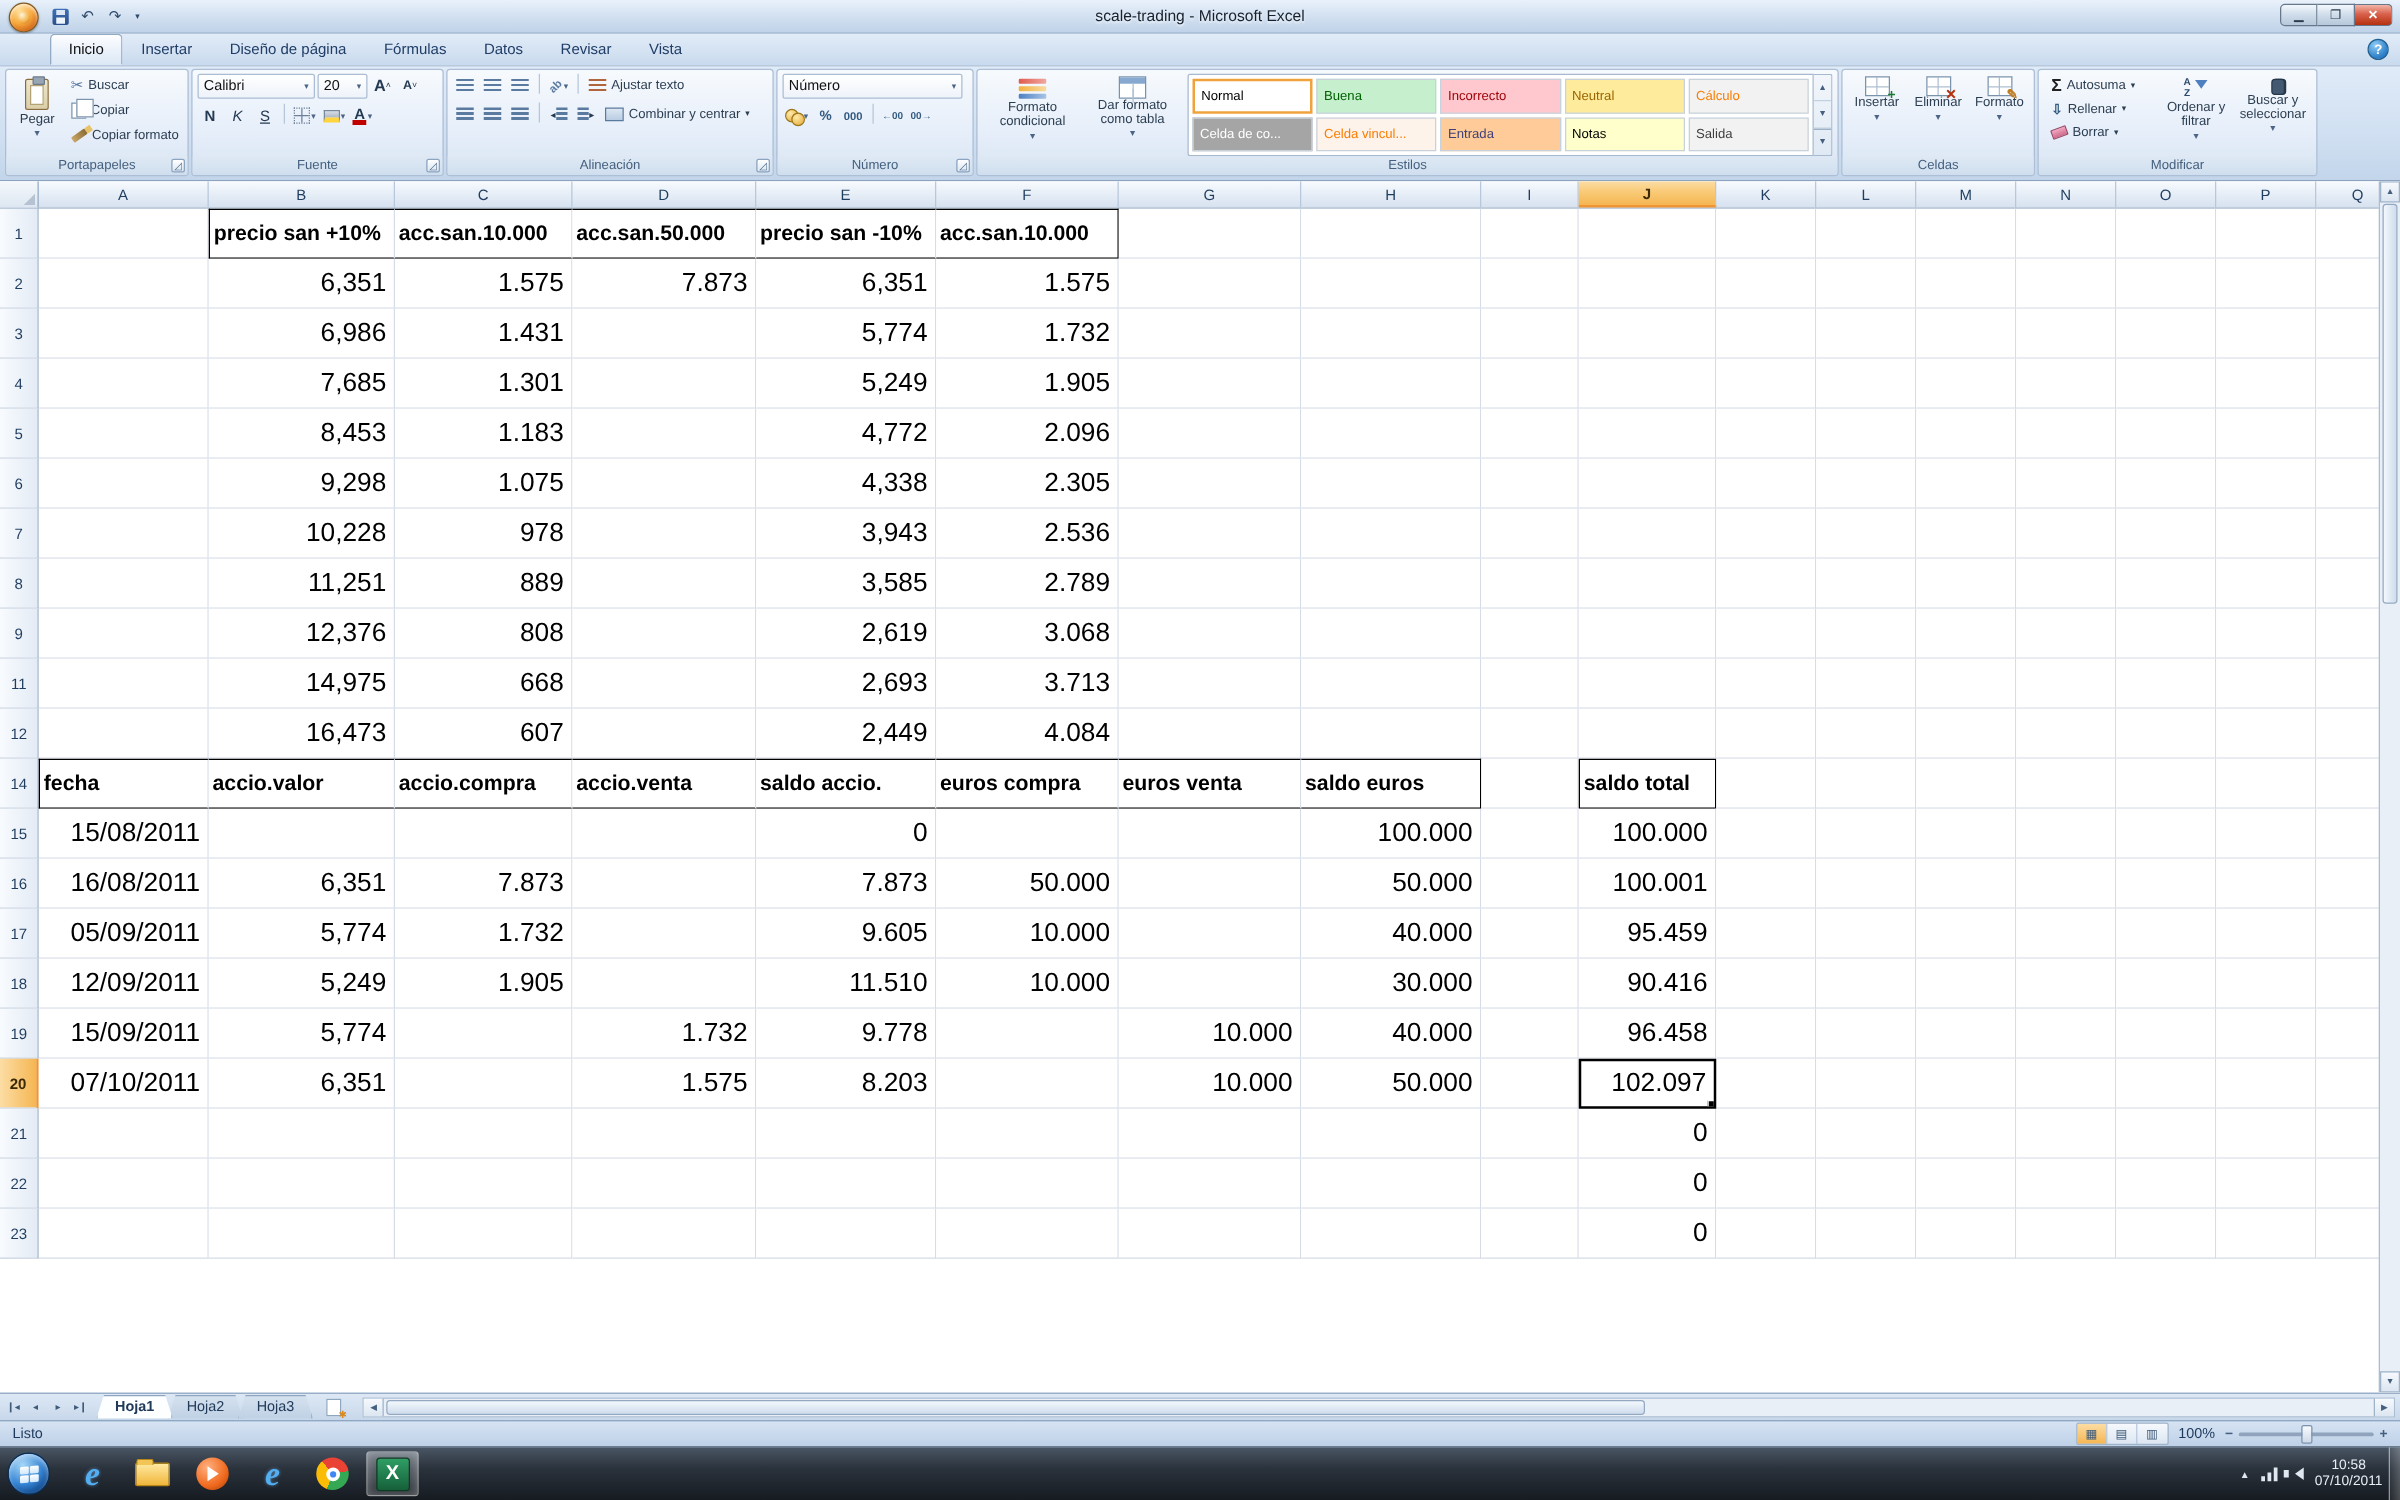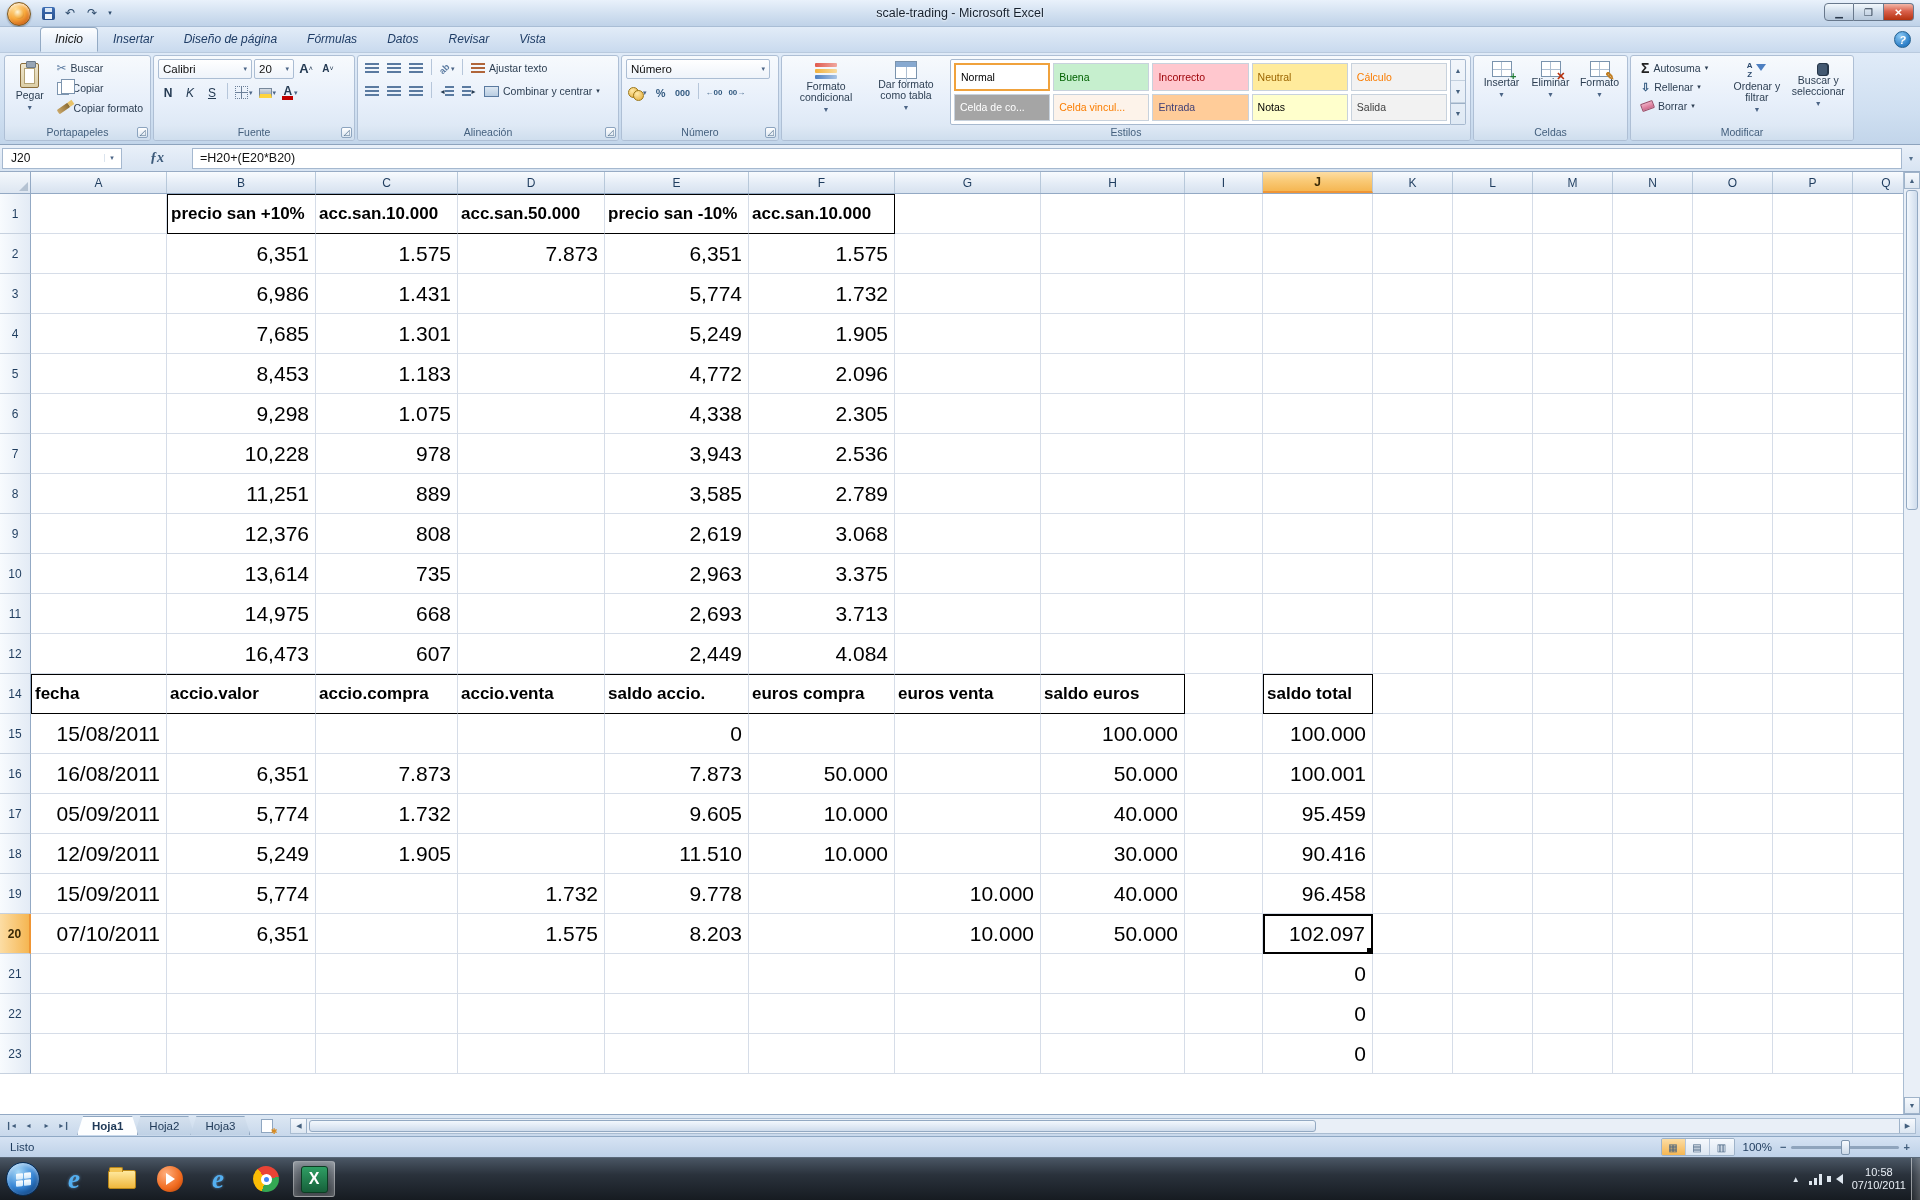--- a/index.html
+++ b/index.html
@@ -17,21 +17,21 @@
   .floppy-icon::before{content:"";position:absolute;top:1px;left:3px;right:3px;height:4px;background:#d9e6f5;}
   .floppy-icon::after{content:"";position:absolute;bottom:1px;left:3px;right:3px;height:5px;background:#eef4fb;}
   .title-text{position:absolute;left:0;right:0;text-align:center;font-size:12.5px;color:#17212e;text-shadow:0 1px 2px rgba(255,255,255,.8);}
   .win-controls{position:absolute;right:6px;top:3px;display:flex;z-index:5;}
   .winbtn{width:30px;height:18px;border:1px solid #68788c;display:flex;align-items:center;justify-content:center;font-size:10px;color:#2b3a4c;background:linear-gradient(#f3f8fd,#cfdcea 50%,#b6c8db);}
   .winbtn.min{border-radius:4px 0 0 4px;}
   .winbtn.max{border-left:none;}
   .winbtn.close{border-radius:0 4px 4px 0;border-left:none;background:linear-gradient(#f2b6a8,#d9614c 45%,#b5310f);color:#fff;font-weight:bold;}
 
   
-  .ribbon-tabs{height:26px;flex:0 0 26px;background:linear-gradient(#e2ecf8,#c9daee);display:flex;align-items:flex-end;padding-left:40px;position:relative;border-bottom:1px solid #b9cade;font-style:italic;}
+  .ribbon-tabs{height:26px;flex:0 0 26px;background:linear-gradient(#e2ecf8,#c9daee);display:flex;align-items:flex-end;padding-left:40px;position:relative;border-bottom:1px solid #b9cade;}
   .rtab{padding:4px 14px 5px;font-size:12px;color:#1f3d66;border-radius:4px 4px 0 0;border:1px solid transparent;white-space:nowrap;}
   .rtab.active{background:linear-gradient(#fdfeff,#eaf1fa 55%,#dde9f6);border-color:#93aac4;border-bottom-color:#dde9f6;color:#111;}
   .ribbon-help{position:absolute;right:9px;top:4px;width:17px;height:17px;border-radius:50%;background:radial-gradient(circle at 35% 28%,#8ecbf5,#2b7ec7 70%);color:#fff;font-weight:bold;font-size:11px;text-align:center;line-height:17px;border:1px solid #23608f;}
 
   
   .ribbon-body{height:92px;flex:0 0 92px;background:linear-gradient(#e0ebf8,#cfdff1 65%,#c2d5ea);display:flex;align-items:stretch;padding:2px 3px 3px;border-bottom:1px solid #8da3bd;}
   .rgroup{position:relative;margin:0 1px;border:1px solid #aebfd5;border-radius:3px;background:linear-gradient(#f7fafd,#e7effa 55%,#d9e5f3);display:flex;flex-direction:column;overflow:hidden;}
   .rg-content{flex:1;display:flex;padding:3px 4px 0;}
   .rg-content.vert{flex-direction:column;}
   .rg-label{height:15px;flex:0 0 15px;font-size:10.5px;color:#44607e;text-align:center;line-height:14px;background:linear-gradient(#dfe9f5,#cfdeee);position:relative;}
@@ -482,33 +482,20 @@
           <span class="binoc-icon"></span>
           <span>Buscar y seleccionar</span>
             <span class="dd">▼</span>
         </div>
       </div>
       <div class="rg-label"><span>Modificar</span></div>
     </div>
 
   </div>
 
-  <div class="formula-bar">
-    <div class="name-box">
-        <span>J20</span>
-        <span class="nb-dd">▾</span>
-      </div>
-    <div class="fx-area">
-      <span class="fx">ƒx</span>
-    </div>
-    <div class="formula-input">
-        <span>=H20+(E20*B20)</span>
-      </div>
-    <div class="fb-expand">▾</div>
-  </div>
 
   <div class="grid-area">
     <div class="col-headers" id="col-headers">
       <div class="corner"></div>
     <div class="col-h" style="width: 136px;">A</div>
         <div class="col-h" style="width: 149px;">B</div>
         <div class="col-h" style="width: 142px;">C</div>
         <div class="col-h" style="width: 147px;">D</div>
         <div class="col-h" style="width: 144px;">E</div>
         <div class="col-h" style="width: 146px;">F</div>
@@ -699,40 +686,20 @@
           <div class="g-cell" style="width: 110px;"></div>
           <div class="g-cell" style="width: 80px;"></div>
           <div class="g-cell" style="width: 80px;"></div>
           <div class="g-cell" style="width: 80px;"></div>
           <div class="g-cell" style="width: 80px;"></div>
           <div class="g-cell" style="width: 80px;"></div>
           <div class="g-cell" style="width: 80px;"></div>
           <div class="g-cell" style="width: 67px;"></div>
         </div>
         <div class="g-row">
-          <div class="row-num">10</div>
-          <div class="g-cell" style="width: 136px;"></div>
-          <div class="g-cell" style="width: 149px;">13,614</div>
-          <div class="g-cell" style="width: 142px;">735</div>
-          <div class="g-cell" style="width: 147px;"></div>
-          <div class="g-cell" style="width: 144px;">2,963</div>
-          <div class="g-cell" style="width: 146px;">3.375</div>
-          <div class="g-cell" style="width: 146px;"></div>
-          <div class="g-cell" style="width: 144px;"></div>
-          <div class="g-cell" style="width: 78px;"></div>
-          <div class="g-cell" style="width: 110px;"></div>
-          <div class="g-cell" style="width: 80px;"></div>
-          <div class="g-cell" style="width: 80px;"></div>
-          <div class="g-cell" style="width: 80px;"></div>
-          <div class="g-cell" style="width: 80px;"></div>
-          <div class="g-cell" style="width: 80px;"></div>
-          <div class="g-cell" style="width: 80px;"></div>
-          <div class="g-cell" style="width: 67px;"></div>
-        </div>
-        <div class="g-row">
           <div class="row-num">11</div>
           <div class="g-cell" style="width: 136px;"></div>
           <div class="g-cell" style="width: 149px;">14,975</div>
           <div class="g-cell" style="width: 142px;">668</div>
           <div class="g-cell" style="width: 147px;"></div>
           <div class="g-cell" style="width: 144px;">2,693</div>
           <div class="g-cell" style="width: 146px;">3.713</div>
           <div class="g-cell" style="width: 146px;"></div>
           <div class="g-cell" style="width: 144px;"></div>
           <div class="g-cell" style="width: 78px;"></div>

